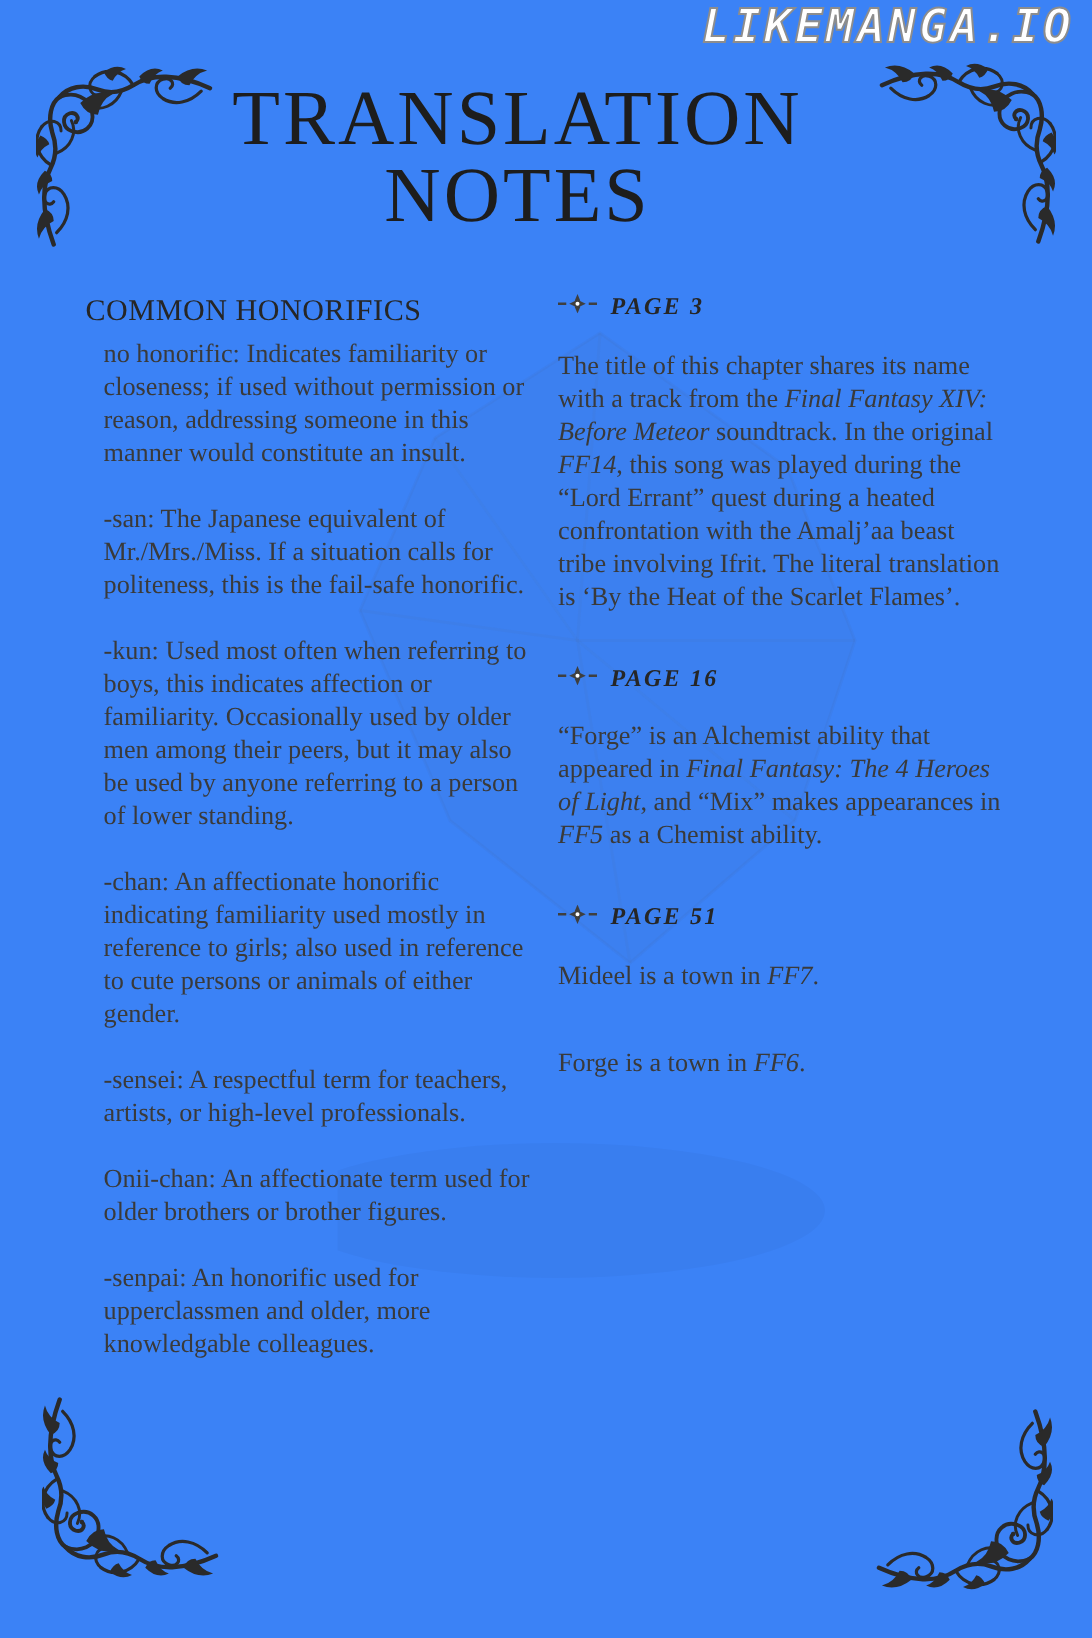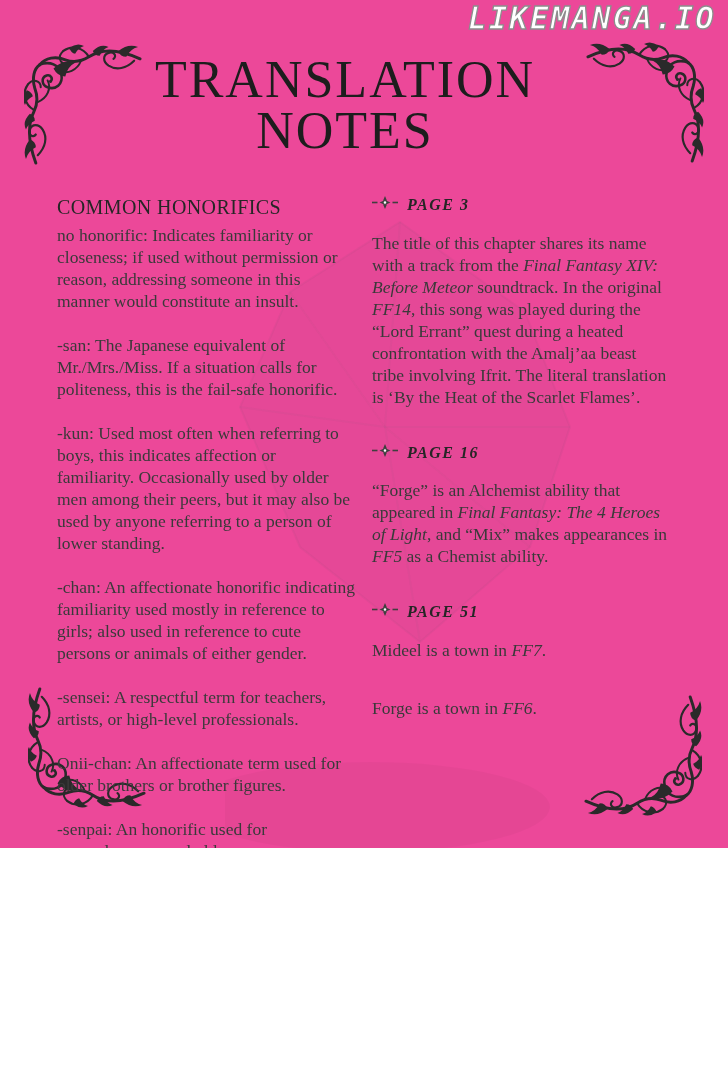--- a/index.html
+++ b/index.html
@@ -1,17 +1,17 @@
 <!DOCTYPE html>
 <html><head>
 <meta charset="utf-8">
 <style>
   html,body{margin:0;padding:0;background:#ffffff;}
   .page{
-    position:relative;width:728px;height:848px;background:#ec4899;overflow:hidden;
+    position:relative;width:728px;height:1092px;background:#3b82f6;overflow:hidden;
     font-family:"Liberation Serif",serif;color:#3a3a3a;
   }
   
   .logo{
     position:absolute;top:0px;right:12px;
     font-family:"DejaVu Sans Mono",monospace;
     font-style:italic;font-weight:bold;
     font-size:31px;letter-spacing:2px;
     color:#ffffff;
     -webkit-text-stroke:1.3px #8d8d8d;
@@ -34,21 +34,21 @@
   .columns{
     position:absolute;top:196px;left:57px;right:56px;
     display:flex;gap:16px;
   }
   .col-left{flex:0 0 299px;width:299px;}
   .col-right{flex:1;}
   .hon-heading{
     font-size:20px;font-weight:normal;letter-spacing:0.4px;
     color:#262626;margin:0 0 5px 0;
   }
-  .entry{font-size:17.5px;line-height:22px;margin:0 0 22px 0;}
+  .entry{font-size:17.5px;line-height:22px;margin:0 0 22px 12px;}
   .entry .it{}
   .section{margin:0 0 36px 0;}
   .section-h{
     display:flex;align-items:flex-start;gap:9px;
     font-size:16px;letter-spacing:1.5px;color:#262626;margin:0 0 6px 0;font-style:italic;
   }
   .section-h .marker{flex:0 0 auto;display:inline-block;}
   .section-body{font-size:17.5px;line-height:22px;}
   .section-body .it{font-style:italic;}
 </style>

